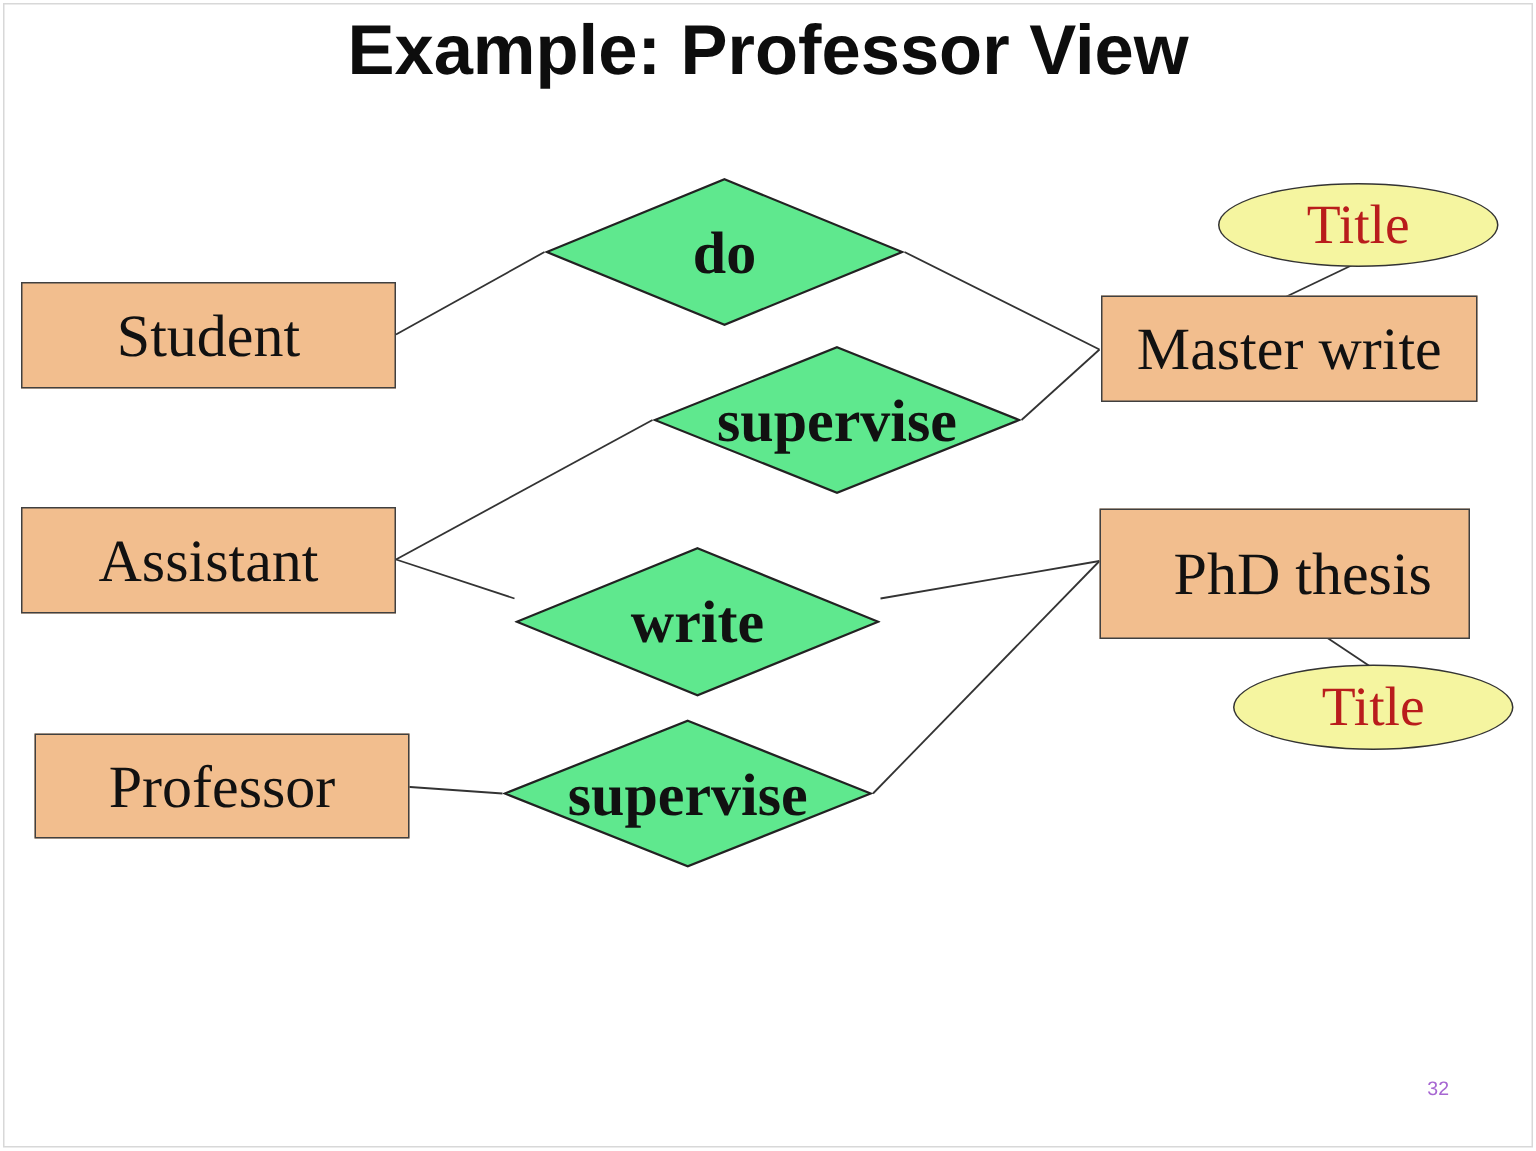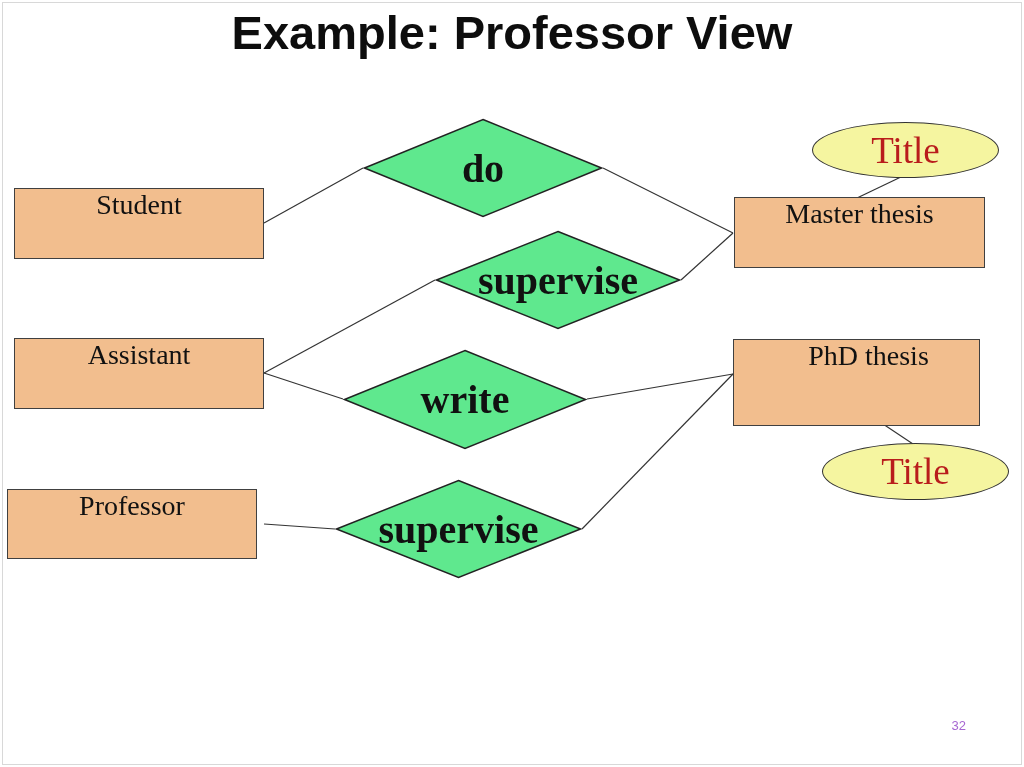--- a/index.html
+++ b/index.html
@@ -24,22 +24,22 @@
     letter-spacing:0px;
     color:#0d0d0d;
     white-space:nowrap;
   }
   .conn-layer{position:absolute;left:0;top:0;}
   .entity{
     position:absolute;
     box-sizing:border-box;
     background:#f2be8e;
     border:1.5px solid #404040;
-    display:flex;align-items:flex-start;justify-content:center;
-    font-size:28px;color:#111;
+    display:flex;align-items:center;justify-content:center;
+    font-size:40px;color:#111;
     white-space:nowrap;
   }
   .relationship{position:absolute;font-weight:bold;}
   .relationship svg{display:block;}
   .rel-label{
     position:absolute;inset:0;
     display:flex;align-items:center;justify-content:center;
     font-size:40px;color:#111;
     white-space:nowrap;
   }
@@ -84,47 +84,47 @@
   <div class="slide-title">Example: Professor View</div>
 
   <div class="entity" style="left:14px;top:188px;width:250px;height:71px;">
     <span>Student</span>
   </div>
 
   <div class="entity" style="left:14px;top:338px;width:250px;height:71px;">
     <span>Assistant</span>
   </div>
 
-  <div class="entity" style="left:7px;top:489px;width:250px;height:70px;">
+  <div class="entity" style="left:23px;top:489px;width:250px;height:70px;">
     <span>Professor</span>
   </div>
 
   <div class="entity" style="left:734px;top:197px;width:251px;height:71px;">
-    <span>Master thesis</span>
+    <span>Master write</span>
   </div>
 
   <div class="entity" style="left:733px;top:339px;width:247px;height:87px;padding-left:24px;">
     <span>PhD thesis</span>
   </div>
 
   <div class="relationship" style="left:363px;top:118px;width:240px;height:100px;">
     <svg width="240" height="100" viewBox="0 0 240 100">
       <polygon points="120,1.5 238.5,50 120,98.5 1.5,50" fill="#5fe88e" stroke="#222222" stroke-width="1.5"></polygon>
     </svg>
     <div class="rel-label">do</div>
   </div>
 
   <div class="relationship" style="left:435px;top:230px;width:246px;height:100px;">
     <svg width="246" height="100" viewBox="0 0 246 100">
       <polygon points="123,1.5 244.5,50 123,98.5 1.5,50" fill="#5fe88e" stroke="#222222" stroke-width="1.5"></polygon>
     </svg>
     <div class="rel-label">supervise</div>
   </div>
 
-  <div class="relationship" style="left:343px;top:349px;width:244px;height:101px;text-align:right;">
+  <div class="relationship" style="left:343px;top:364px;width:244px;height:101px;text-align:right;">
     <svg width="244" height="101" viewBox="0 0 244 101">
       <polygon points="122,1.5 242.5,50.5 122,99.5 1.5,50.5" fill="#5fe88e" stroke="#222222" stroke-width="1.5"></polygon>
     </svg>
     <div class="rel-label">write</div>
   </div>
 
   <div class="relationship" style="left:335px;top:479px;width:247px;height:100px;">
     <svg width="247" height="100" viewBox="0 0 247 100">
       <polygon points="123.5,1.5 245.5,50 123.5,98.5 1.5,50" fill="#5fe88e" stroke="#222222" stroke-width="1.5"></polygon>
     </svg>

